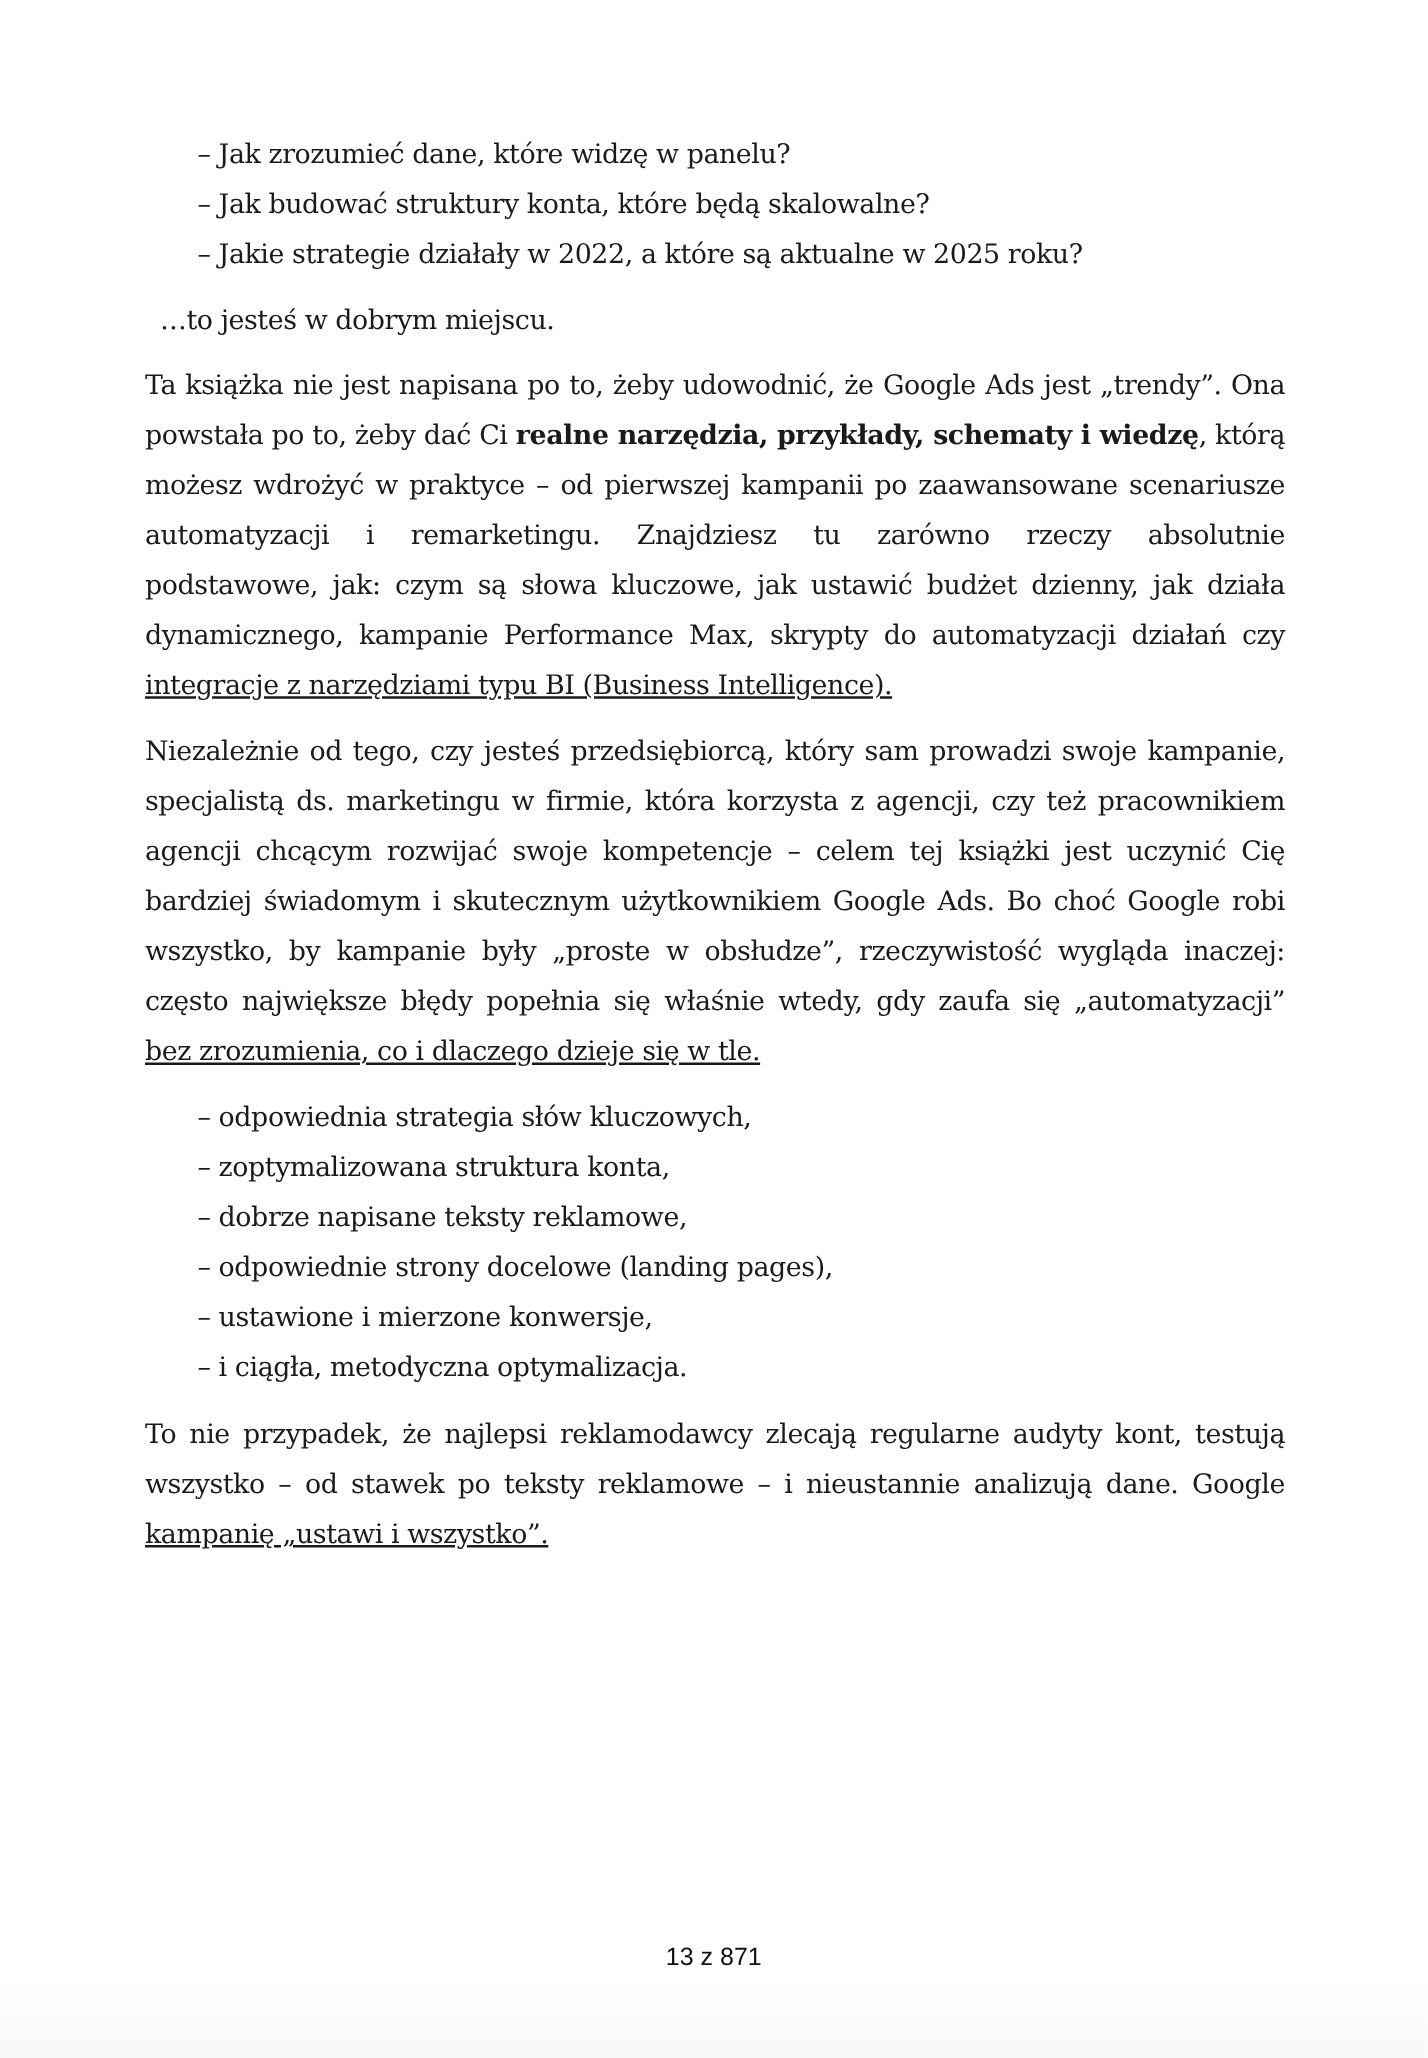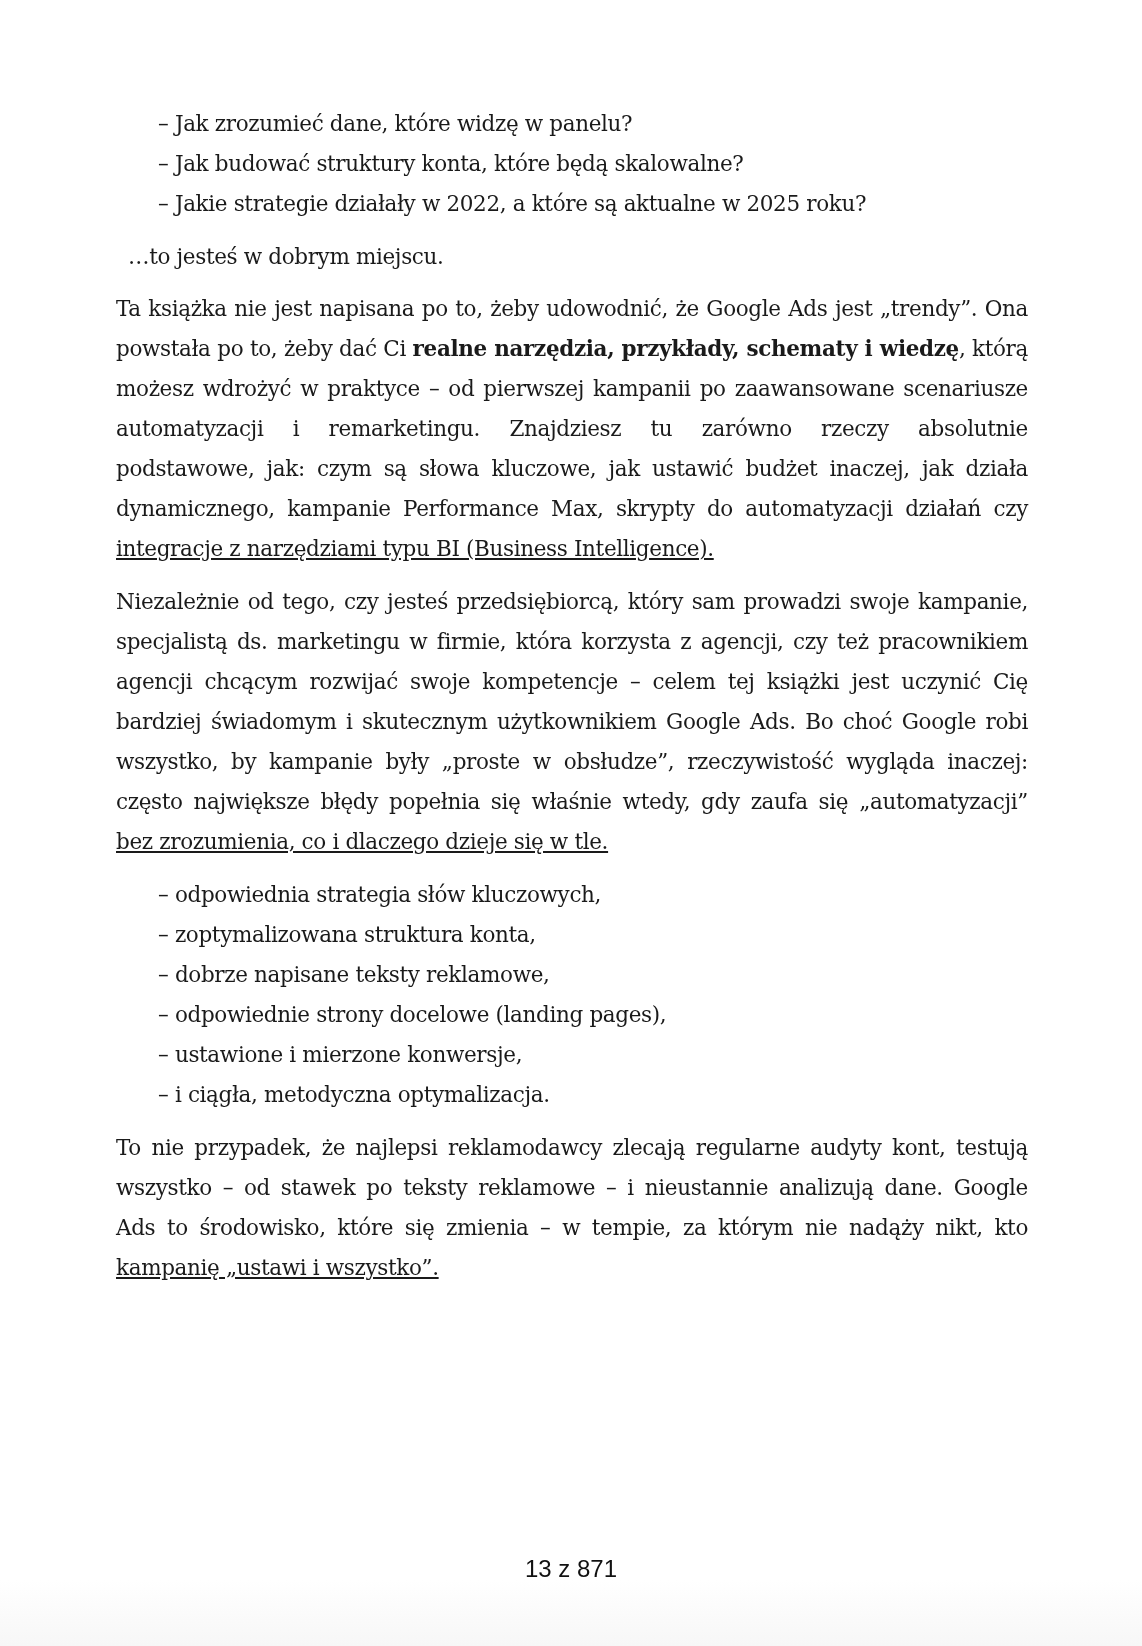--- a/index.html
+++ b/index.html
@@ -48,21 +48,21 @@
     strong {
       font-weight: bold;
     }
     .page-number {
       position: absolute;
       left: 0;
       width: 1142px;
       top: 1555px;
       text-align: center;
       font-family: "Liberation Sans", "DejaVu Sans", sans-serif;
-      font-size: 24px;
+      font-size: 20px;
       color: #111111;
       letter-spacing: 0px;
     }
   </style>
 </head>
 <body>
 
 <div class="page">
 
   <div class="block">
@@ -71,21 +71,21 @@
     <span class="list-line">– Jakie strategie działały w 2022, a które są aktualne w 2025 roku?</span>
   </div>
 
   <p class="block">…to jesteś w dobrym miejscu.</p>
 
   <div class="block">
     <span class="line">Ta książka nie jest napisana po to, żeby udowodnić, że Google Ads jest „trendy”. Ona</span>
     <span class="line"><span>powstała po to, żeby dać Ci </span><strong>realne narzędzia, przykłady, schematy i wiedzę</strong><span>, którą</span></span>
     <span class="line">możesz wdrożyć w praktyce – od pierwszej kampanii po zaawansowane scenariusze</span>
     <span class="line">automatyzacji i remarketingu. Znajdziesz tu zarówno rzeczy absolutnie</span>
-    <span class="line">podstawowe, jak: czym są słowa kluczowe, jak ustawić budżet inaczej, jak działa</span>
+    <span class="line">podstawowe, jak: czym są słowa kluczowe, jak ustawić budżet dzienny, jak działa</span>
     <span class="line">dynamicznego, kampanie Performance Max, skrypty do automatyzacji działań czy</span>
     <span class="line last">integracje z narzędziami typu BI (Business Intelligence).</span>
   </div>
 
   <div class="block">
     <span class="line">Niezależnie od tego, czy jesteś przedsiębiorcą, który sam prowadzi swoje kampanie,</span>
     <span class="line">specjalistą ds. marketingu w firmie, która korzysta z agencji, czy też pracownikiem</span>
     <span class="line">agencji chcącym rozwijać swoje kompetencje – celem tej książki jest uczynić Cię</span>
     <span class="line">bardziej świadomym i skutecznym użytkownikiem Google Ads. Bo choć Google robi</span>
     <span class="line">wszystko, by kampanie były „proste w obsłudze”, rzeczywistość wygląda inaczej:</span>
@@ -98,19 +98,18 @@
     <span class="list-line">– zoptymalizowana struktura konta,</span>
     <span class="list-line">– dobrze napisane teksty reklamowe,</span>
     <span class="list-line">– odpowiednie strony docelowe (landing pages),</span>
     <span class="list-line">– ustawione i mierzone konwersje,</span>
     <span class="list-line">– i ciągła, metodyczna optymalizacja.</span>
   </div>
 
   <div class="block">
     <span class="line">To nie przypadek, że najlepsi reklamodawcy zlecają regularne audyty kont, testują</span>
     <span class="line">wszystko – od stawek po teksty reklamowe – i nieustannie analizują dane. Google</span>
-    <span class="line">Ads to środowisko, które się zmienia – w tempie, za którym nie nadąży nikt, kto</span>
     <span class="line last">kampanię „ustawi i wszystko”.</span>
   </div>
 
 </div>
 
 <div class="page-number">13 z 871</div>
 
 </body></html>

